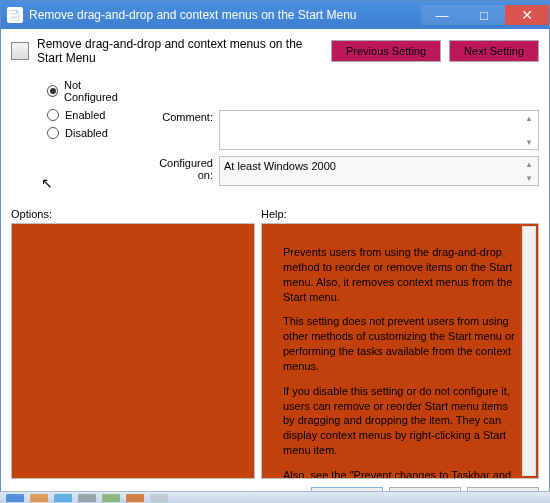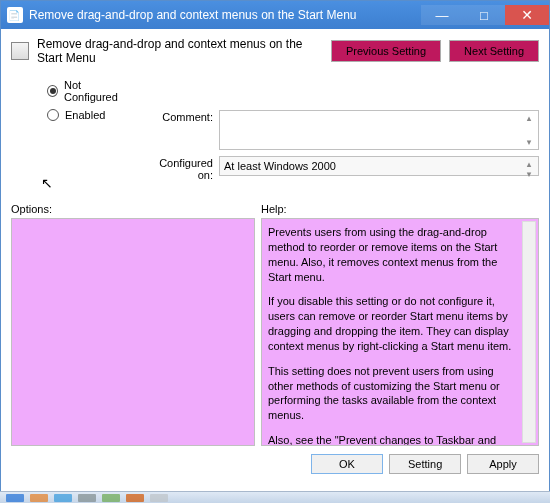--- a/index.html
+++ b/index.html
@@ -95,36 +95,36 @@
   .flabel { width: 72px; text-align: right; padding-top: 1px; }
   .commentbox, .supportedbox {
     flex:1;
     border: 1px solid #c0c0c0;
     background: #fff;
     position: relative;
     font-size: 11px;
     padding: 3px 18px 3px 4px;
   }
   .commentbox { height: 40px; }
-  .supportedbox { height: 20px; background:#f8f8f8; }
+  .supportedbox { height: 30px; background:#f8f8f8; }
   .scrollarrows {
     position:absolute; right:2px; top:2px; bottom:2px;
     width:14px; display:flex; flex-direction:column; justify-content:space-between;
     color:#888; font-size:9px; text-align:center;
   }
   .sectionlabels {
     display:flex; margin-top: 16px; margin-bottom:3px;
   }
   .sectionlabels .l1 { width: 250px; }
   .panes { display:flex; gap:6px; }
   .optionsbox, .helpbox {
     border: 1px solid #c0c0c0;
-    background:#f0abfc;
-    height: 228px;
-    padding: 6px;
+    background:#c2410c;
+    height: 256px;
+    padding: 21px;
     font-size: 11px;
     overflow: hidden;
     position: relative;
   }
   .optionsbox { width: 244px; }
   .helpbox { flex:1; padding-right: 18px; line-height: 1.35; }
   .helpbox p { margin: 0 0 10px 0; }
   .helpscroll {
     position:absolute; right:2px; top:2px; bottom:2px; width:14px;
     background:#f0f0f0; border:1px solid #ddd;
@@ -176,20 +176,24 @@
       <div class="radio">
         <span class="rcircle">
             <span class="dot"></span>
           </span>
         <span>Not Configured</span>
       </div>
       <div class="cursor">↖</div>
       <div class="radio">
         <span class="rcircle"></span>
         <span>Enabled</span>
+      </div>
+      <div class="radio">
+        <span class="rcircle"></span>
+        <span>Disabled</span>
       </div>
     </div>
 
     <div class="fields">
       <div class="frow">
         <div class="flabel">Comment:</div>
         <div class="commentbox">
           <span></span>
           <div class="scrollarrows">
               <span>▴</span>
@@ -212,22 +216,22 @@
 
   <div class="sectionlabels">
     <div class="l1">Options:</div>
     <div>Help:</div>
   </div>
 
   <div class="panes">
     <div class="optionsbox"></div>
     <div class="helpbox">
       <p>Prevents users from using the drag-and-drop method to reorder or remove items on the Start menu. Also, it removes context menus from the Start menu.</p>
+      <p>This setting does not prevent users from using other methods of customizing the Start menu or performing the tasks available from the context menus.</p>
       <p>If you disable this setting or do not configure it, users can remove or reorder Start menu items by dragging and dropping the item. They can display context menus by right-clicking a Start menu item.</p>
-      <p>This setting does not prevent users from using other methods of customizing the Start menu or performing the tasks available from the context menus.</p>
       <p>Also, see the "Prevent changes to Taskbar and Start Menu Settings" and the "Remove access to the context menus for taskbar" settings.</p>
       <div class="helpscroll"></div>
     </div>
   </div>
 </div>
 
 <div class="footer">
   <div class="fbtn primary">OK</div>
   <div class="fbtn">Setting</div>
   <div class="fbtn">Apply</div>

